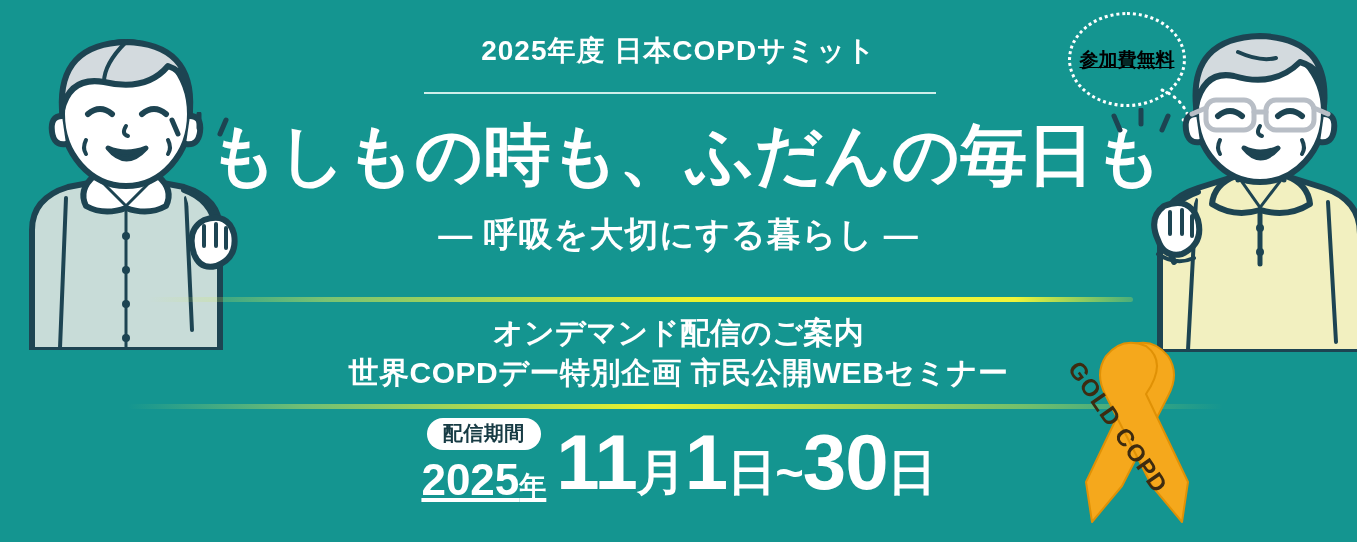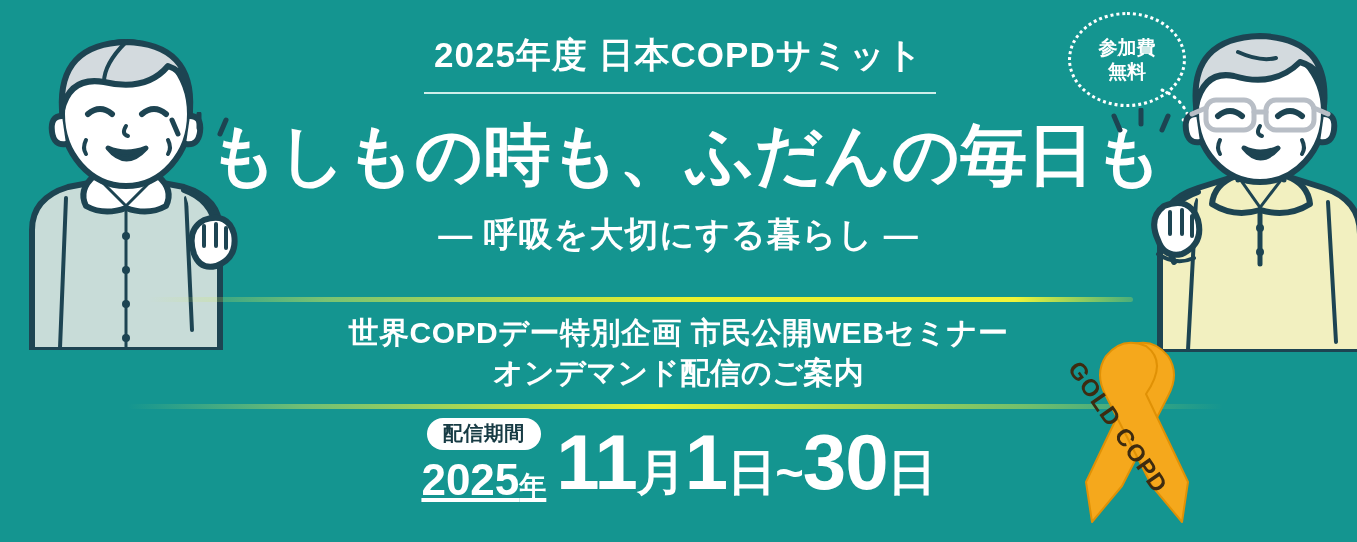--- a/index.html
+++ b/index.html
@@ -14,21 +14,21 @@
     overflow:hidden;
   }
 
   
   .kv-title {
     position:absolute;
     left:0; top:32px;
     width:1357px;
     text-align:center;
     color:#ffffff;
-    font-size:35px;
+    font-size:28px;
     font-weight:bold;
     letter-spacing:1px;
     white-space:nowrap;
   }
   .kv-title-rule {
     position:absolute;
     left:424px; top:92px;
     width:512px; height:2px;
     background:#cfeeea;
   }
@@ -152,28 +152,29 @@
   .kv-bigdate .u { font-size:49px; }
 
   
   .kv-bubble {
     position:absolute;
     left:1068px; top:12px;
     width:118px; height:95px;
     border:3px dotted #ffffff;
     border-radius:50%;
     display:flex;
-    flex-direction:column;
+    flex-direction:row;
     justify-content:center;
     align-items:center;
-    color:#ffffff;
+    color:#000000;
     font-size:19px;
     font-weight:bold;
     line-height:1.25;
     text-align:center;
+    text-decoration:underline;
   }
   .kv-bubble-tail {
     position:absolute;
     left:1160px; top:88px;
     width:40px; height:42px;
   }
 
   
   .kv-ribbon { position:absolute; left:1072px; top:336px; width:130px; height:190px; }
   .kv-ribbon-text {
@@ -260,22 +261,22 @@
   <div class="kv-title">2025年度 日本COPDサミット</div>
   <div class="kv-title-rule"></div>
 
   <div class="kv-headline">もしもの時も、ふだんの毎日も</div>
   <div class="kv-sub">— 呼吸を大切にする暮らし —</div>
 
   <div class="kv-divider top"></div>
   <div class="kv-divider bottom"></div>
 
   <div class="kv-seminar">
+    <div>オンデマンド配信のご案内</div>
     <div>世界COPDデー特別企画 市民公開WEBセミナー</div>
-    <div>オンデマンド配信のご案内</div>
   </div>
 
   <div class="kv-datewrap">
     <div class="kv-date-inner">
       <div class="kv-left-col">
         <div class="kv-badge">配信期間</div>
         <div class="kv-year"><span>2025</span><span class="kv-year-unit">年</span></div>
       </div>
       <div class="kv-bigdate"><span>11</span><span class="u">月</span><span>1</span><span class="u">日</span><span class="u">~</span><span>30</span><span class="u">日</span></div>
     </div>

